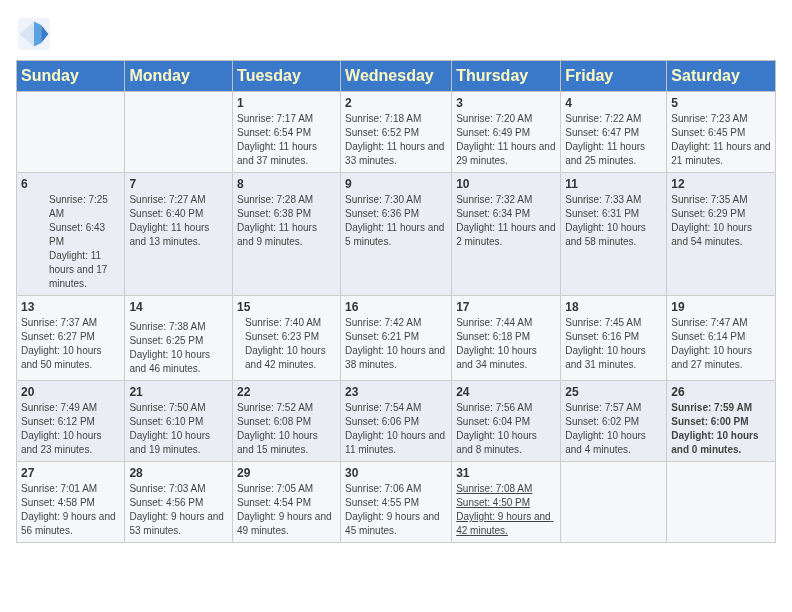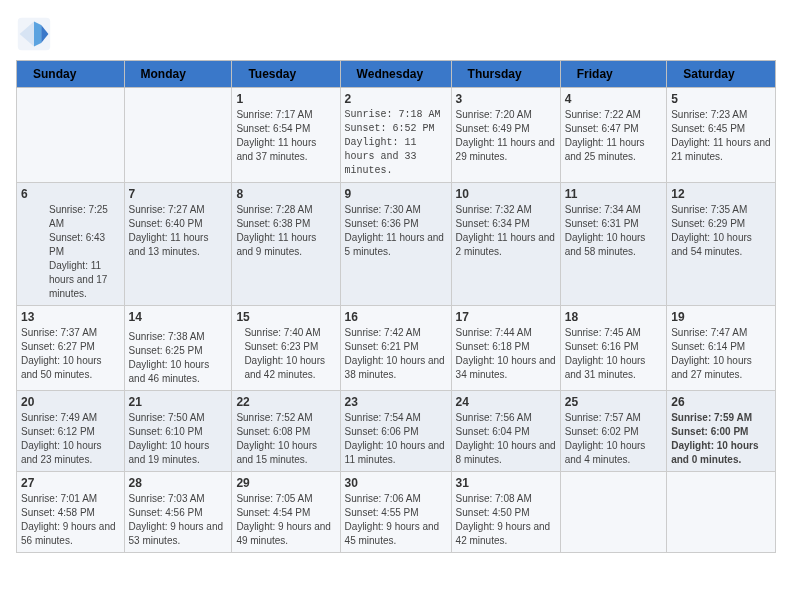--- a/index.html
+++ b/index.html
@@ -42,24 +42,24 @@
       font-size: 14px;
       color: #555;
     }
     table {
       width: 100%;
       border-collapse: collapse;
       font-size: 10.5px;
     }
     thead tr th {
       background-color: #3a78c9;
-      color: #000000;
-      padding: 6px 16px;
+      color: #fef9c3;
+      padding: 6px 4px;
       text-align: left;
-      font-size: 12px;
+      font-size: 16px;
       border: 1px solid #c0c0c0;
     }
     tbody tr td {
       border: 1px solid #ccc;
       vertical-align: top;
       padding: 4px;
       width: 113px;
       height: 80px;
       color: #333;
     }
@@ -117,21 +117,21 @@
         <td class="empty"></td>
         <td class="empty"></td>
         <td>
           <span class="day-num">1</span>
           <div class="day-content" style="white-space: pre-wrap;">Sunrise: 7:17 AM
 Sunset: 6:54 PM
 Daylight: 11 hours and 37 minutes.</div>
         </td>
         <td>
           <span class="day-num">2</span>
-          <div class="day-content" style="white-space: pre-wrap; font-family: Liberation Mono, monospace;">Sunrise: 7:18 AM
+          <div class="day-content" style="white-space: pre-wrap;">Sunrise: 7:18 AM
 Sunset: 6:52 PM
 Daylight: 11 hours and 33 minutes.</div>
         </td>
         <td>
           <span class="day-num">3</span>
           <div class="day-content" style="white-space: pre-wrap;">Sunrise: 7:20 AM
 Sunset: 6:49 PM
 Daylight: 11 hours and 29 minutes.</div>
         </td>
         <td>
@@ -173,21 +173,21 @@
 Daylight: 11 hours and 5 minutes.</div>
         </td>
         <td>
           <span class="day-num">10</span>
           <div class="day-content" style="white-space: pre-wrap;">Sunrise: 7:32 AM
 Sunset: 6:34 PM
 Daylight: 11 hours and 2 minutes.</div>
         </td>
         <td>
           <span class="day-num">11</span>
-          <div class="day-content" style="white-space: pre-wrap;">Sunrise: 7:34 AM
+          <div class="day-content" style="white-space: pre-wrap;">Sunrise: 7:33 AM
 Sunset: 6:31 PM
 Daylight: 10 hours and 58 minutes.</div>
         </td>
         <td>
           <span class="day-num">12</span>
           <div class="day-content" style="white-space: pre-wrap;">Sunrise: 7:35 AM
 Sunset: 6:29 PM
 Daylight: 10 hours and 54 minutes.</div>
         </td>
       </tr>
@@ -299,21 +299,21 @@
 Daylight: 9 hours and 49 minutes.</div>
         </td>
         <td>
           <span class="day-num">30</span>
           <div class="day-content" style="white-space: pre-wrap;">Sunrise: 7:06 AM
 Sunset: 4:55 PM
 Daylight: 9 hours and 45 minutes.</div>
         </td>
         <td>
           <span class="day-num">31</span>
-          <div class="day-content" style="white-space: pre-wrap;">Sunrise: 7:08 AM
+          <div class="day-content" style="white-space: pre-wrap; text-decoration: underline;">Sunrise: 7:08 AM
 Sunset: 4:50 PM
 Daylight: 9 hours and 42 minutes.</div>
         </td>
         <td class="empty"></td>
         <td class="empty"></td>
       </tr>
     </tbody>
 </table>
 
 </body></html>

